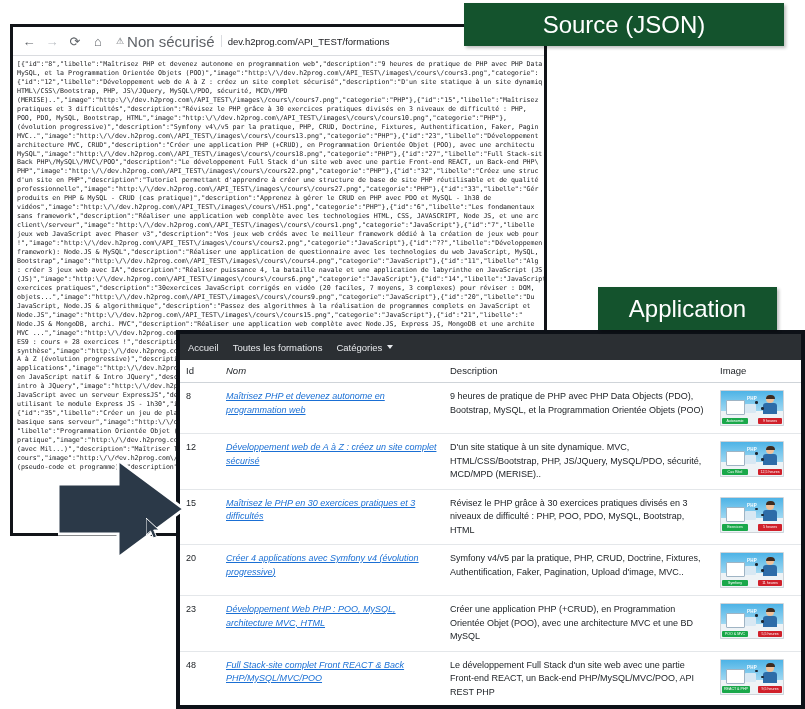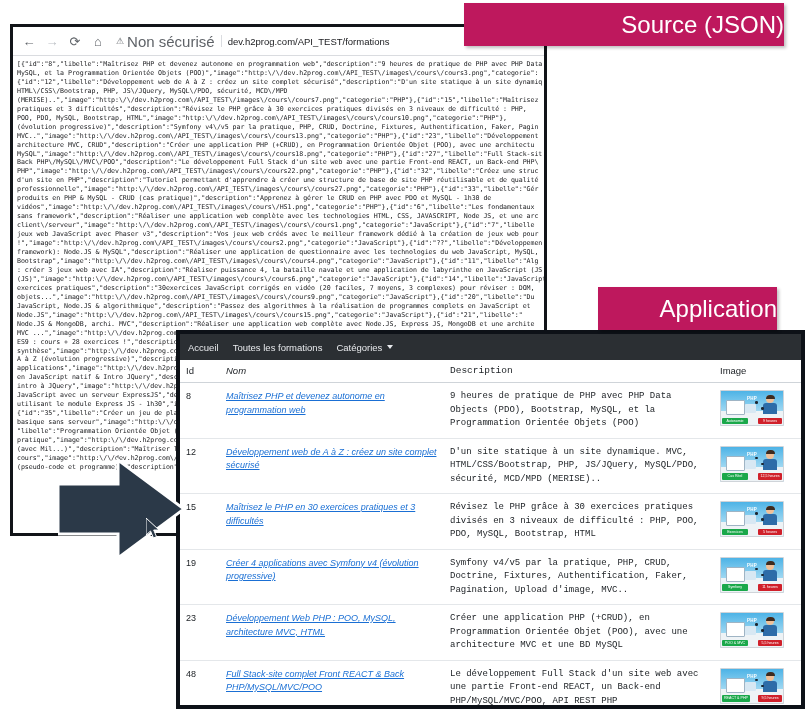--- a/index.html
+++ b/index.html
@@ -134,21 +134,21 @@
   #formations-table td{
     font-size:9px;
     color:#212529;
     padding:7px 6px 7px 6px;
     border-bottom:1px solid #e4e7ea;
     vertical-align:top;
     line-height:13.5px;
   }
   .col-id{width:28px;}
   .col-nom{width:212px;font-style:italic;}
-  .col-desc{width:258px;font-family:Liberation Mono, monospace;}
+  .col-desc{width:258px;}
   .col-img{width:78px;}
   .cell-link{
     color:#1a6fd4;
     text-decoration:underline;
     cursor:pointer;
   }
 
   
   .thumb{
     width:64px;height:36px;
@@ -211,24 +211,24 @@
     font-size:3.6px;line-height:6.5px;text-align:center;
     padding:0 2px;border-radius:1px;white-space:nowrap;
   }
   .thumb .dot{
     position:absolute;width:2.5px;height:2.5px;background:#1d2630;border-radius:50%;
   }
 
   
   .callout{
     position:absolute;
-    background:#be185d;
+    background:#14532d;
     color:#ffffff;
     font-size:24px;
-    display:flex;align-items:center;justify-content:flex-end;
+    display:flex;align-items:center;justify-content:center;
     box-shadow:2px 2px 3px rgba(0,0,0,.25);
     z-index:20;
   }
   #callout-source{left:464px;top:3px;width:320px;height:43px;}
   #callout-app{left:598px;top:287px;width:179px;height:43px;}
 
   
   #big-arrow{
     position:absolute;
     left:58px;top:448px;
@@ -407,21 +407,21 @@
                   <div class="hair"></div>
                 </div>
                 <div class="dot" style="left:34px;top:10px"></div>
                 <div class="dot" style="left:40px;top:16px"></div>
                 <div class="badge-l">Exercices</div>
                 <div class="badge-r">5 heures</div>
               </div>
             </td>
           </tr>
           <tr>
-            <td class="col-id">19</td>
+            <td class="col-id">20</td>
             <td class="col-nom"><a class="cell-link">Créer 4 applications avec Symfony v4 (évolution progressive)</a></td>
             <td class="col-desc">Symfony v4/v5 par la pratique, PHP, CRUD, Doctrine, Fixtures, Authentification, Faker, Pagination, Upload d'image, MVC..</td>
             <td class="col-img">
               <div class="thumb">
                 <div class="sky"></div>
                 <div class="ground"></div>
                 <div class="php-tag">PHP</div>
                 <div class="obj"></div>
                 <div class="obj2"></div>
                 <div class="person">

